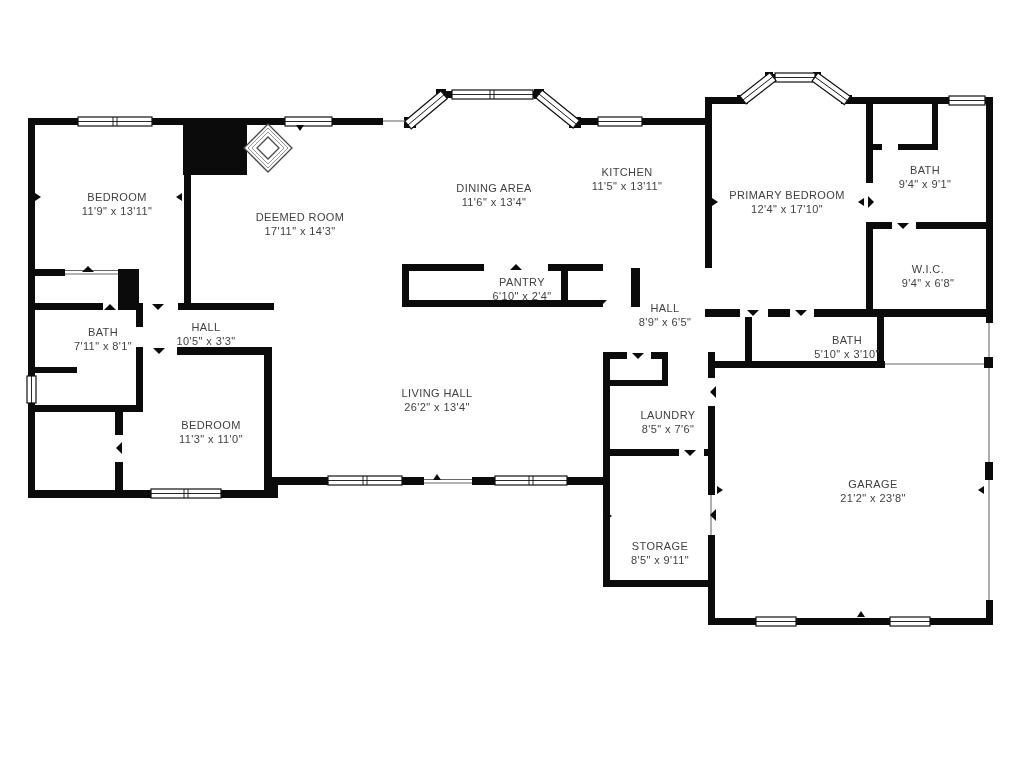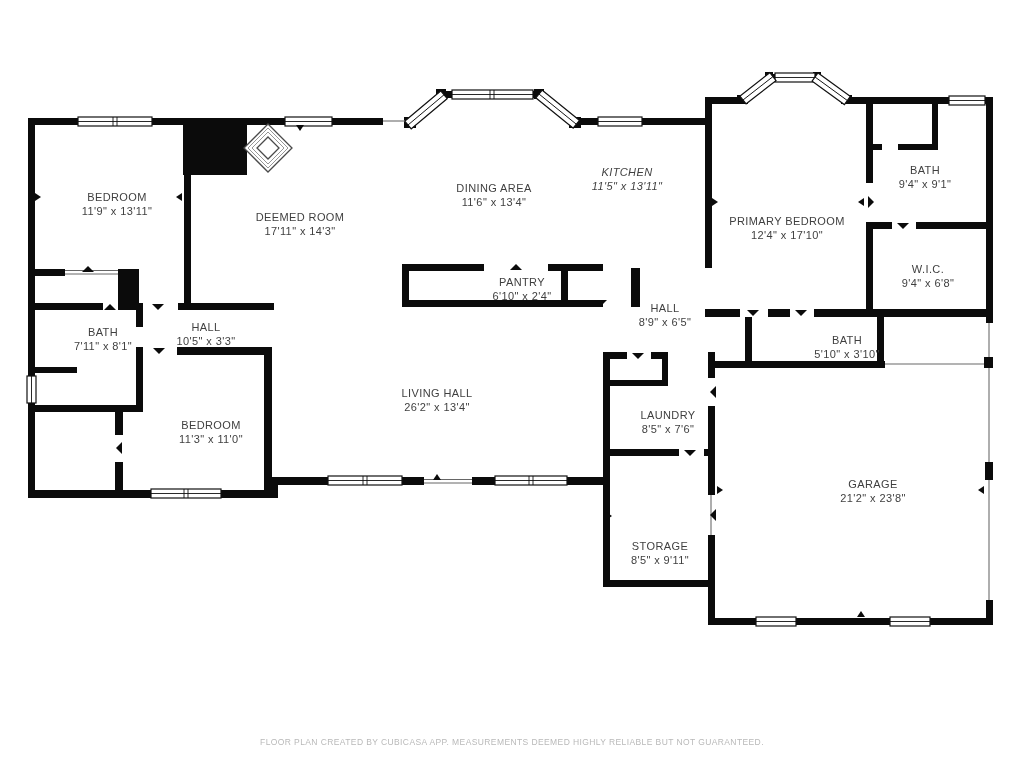--- a/index.html
+++ b/index.html
@@ -262,25 +262,25 @@
     <span class="dims">11'9" x 13'11"</span>
   </div>
   <div class="room-label" style="left:300px;top:224px;">
     <span class="nm">DEEMED ROOM</span>
     <span class="dims">17'11" x 14'3"</span>
   </div>
   <div class="room-label" style="left:494px;top:195px;">
     <span class="nm">DINING AREA</span>
     <span class="dims">11'6" x 13'4"</span>
   </div>
-  <div class="room-label" style="left:627px;top:179px;font-style:italic;">
+  <div class="room-label" style="left:627px;top:179px;">
     <span class="nm">KITCHEN</span>
     <span class="dims">11'5" x 13'11"</span>
   </div>
-  <div class="room-label" style="left:787px;top:202px;margin-top:26px;">
+  <div class="room-label" style="left:787px;top:202px;">
     <span class="nm">PRIMARY BEDROOM</span>
     <span class="dims">12'4" x 17'10"</span>
   </div>
   <div class="room-label" style="left:925px;top:177px;">
     <span class="nm">BATH</span>
     <span class="dims">9'4" x 9'1"</span>
   </div>
   <div class="room-label" style="left:928px;top:276px;">
     <span class="nm">W.I.C.</span>
     <span class="dims">9'4" x 6'8"</span>
@@ -319,14 +319,13 @@
   </div>
   <div class="room-label" style="left:660px;top:517px;margin-top:36px;">
     <span class="nm">STORAGE</span>
     <span class="dims">8'5" x 9'11"</span>
   </div>
   <div class="room-label" style="left:861px;top:491px;margin-left:12px;">
     <span class="nm">GARAGE</span>
     <span class="dims">21'2" x 23'8"</span>
   </div>
 
-  <div id="footer">FLOOR PLAN CREATED BY CUBICASA APP. MEASUREMENTS DEEMED HIGHLY RELIABLE BUT NOT GUARANTEED.</div>
 </div>
 
 </body></html>

